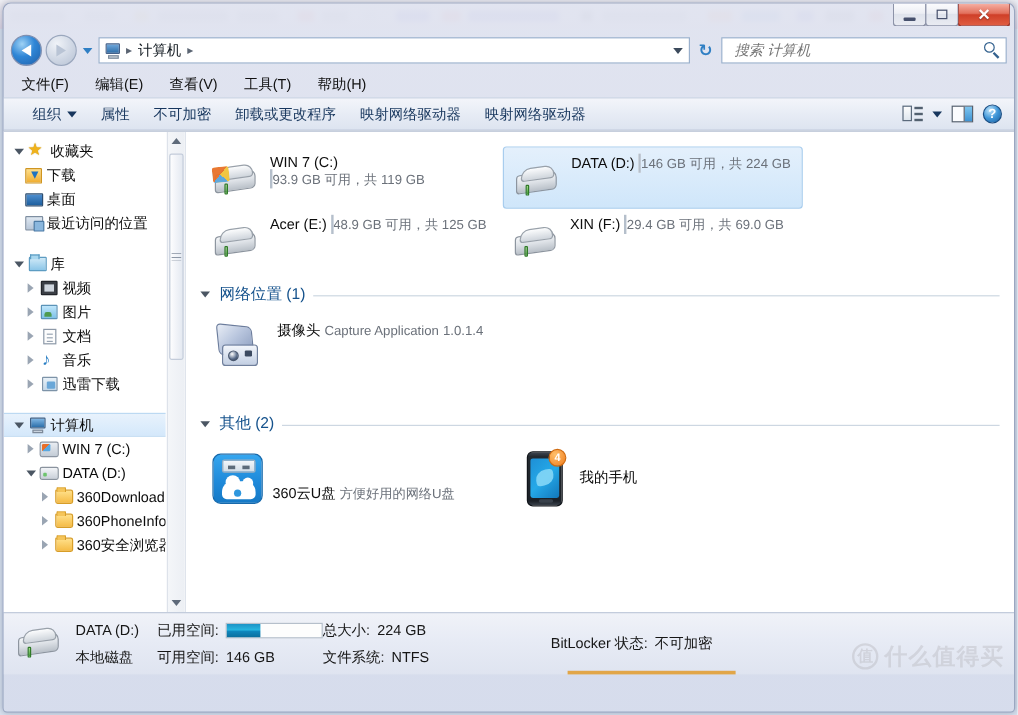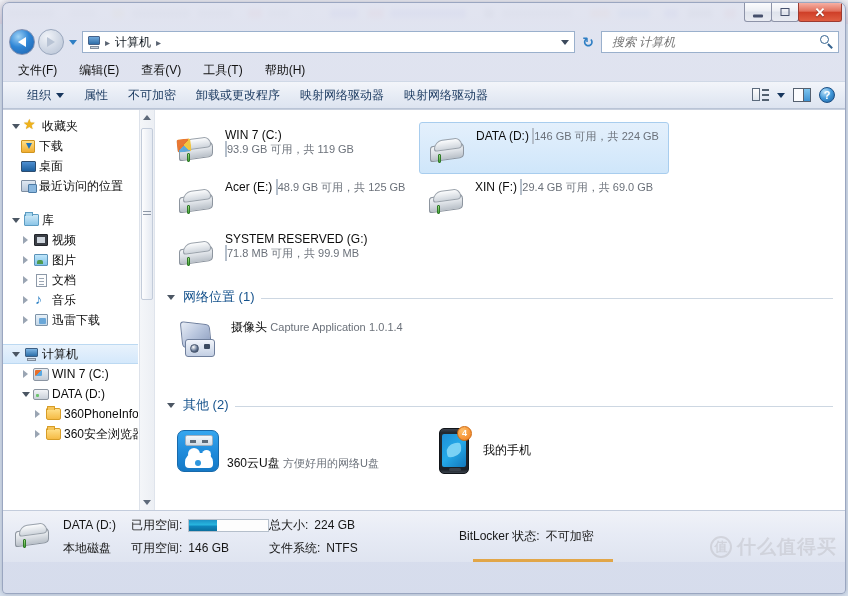--- a/index.html
+++ b/index.html
@@ -513,20 +513,29 @@
               </span>
             <span class="nlabel">DATA (D:)</span>
           </div>
           <div class="nrow ind2">
             <span class="tw">
                 <span class="closed"></span>
               </span>
             <span class="ni">
                 <span class="ic-folder"></span>
               </span>
+            <span class="nlabel">360Download</span>
+          </div>
+          <div class="nrow ind2">
+            <span class="tw">
+                <span class="closed"></span>
+              </span>
+            <span class="ni">
+                <span class="ic-folder"></span>
+              </span>
             <span class="nlabel">360PhoneInfo</span>
           </div>
           <div class="nrow ind2">
             <span class="tw">
                 <span class="closed"></span>
               </span>
             <span class="ni">
                 <span class="ic-folder"></span>
               </span>
             <span class="nlabel">360安全浏览器</span>
@@ -594,32 +603,20 @@
                 <span class="top1"></span>
                 <span class="led"></span>
               </span>
             <span class="tinfo">
               <span class="tname">XIN (F:)</span>
               <span class="bar"><span class="fill" style="width:70%"></span></span>
               <span class="bsub">29.4 GB 可用，共 69.0 GB</span>
             </span>
           </div>
 
-          <div class="tile">
-            <span class="hdd">
-                <span class="body1"></span>
-                <span class="top1"></span>
-                <span class="led"></span>
-              </span>
-            <span class="tinfo">
-              <span class="tname">SYSTEM RESERVED (G:)</span>
-              <span class="bar"><span class="fill" style="width:28%"></span></span>
-              <span class="bsub">71.8 MB 可用，共 99.9 MB</span>
-            </span>
-          </div>
         </div>
 
         <div class="grouphdr" style="margin-top:4px">
           <span class="tw2">
               <span style="width:0;height:0;border-left:4px solid transparent;border-right:4px solid transparent;border-top:5px solid #4b5663;display:block;"></span>
             </span>
           <span class="ghtext">网络位置 (1)</span>
           <span class="ghline"></span>
         </div>
 

